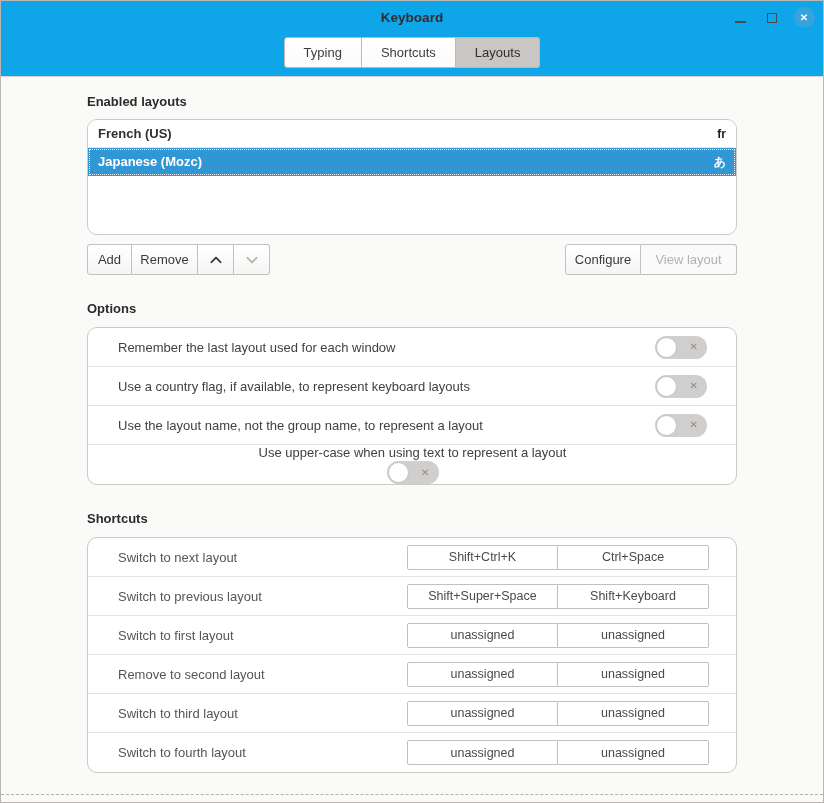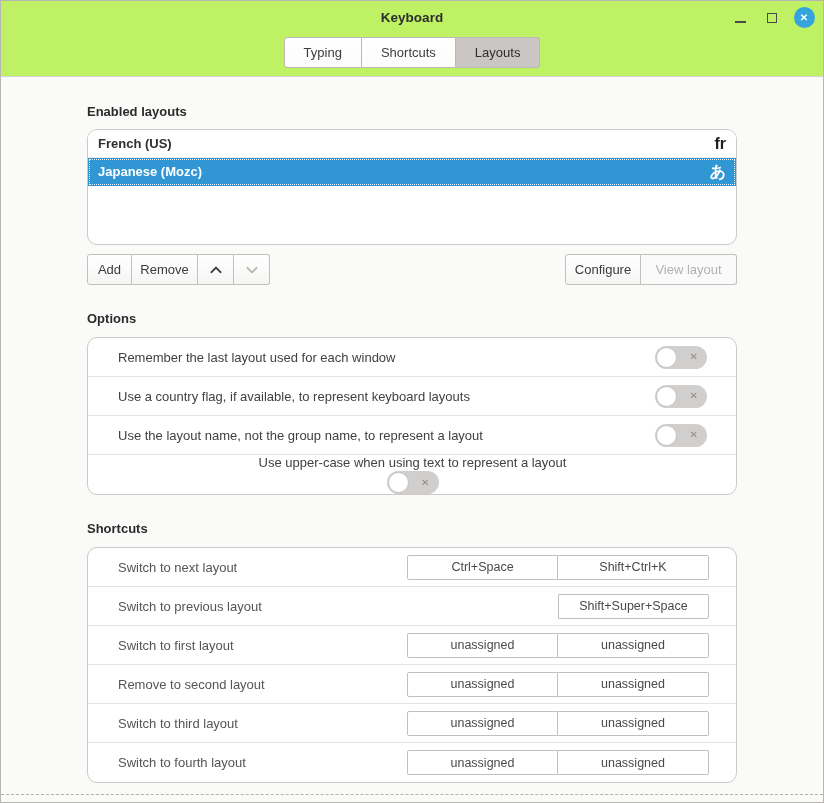--- a/index.html
+++ b/index.html
@@ -6,21 +6,21 @@
   html, body { width: 824px; height: 803px; }
   body {
     font-family: "Liberation Sans", "DejaVu Sans", sans-serif;
     background: #fafaf9;
     position: relative;
     overflow: hidden;
     border: 1px solid #b9b7b5;
   }
 
   
-  .header { background: #bef264; border-bottom: 1px solid #d6d4d2; }
+  .header { background: #0ea5e9; border-bottom: 1px solid #d6d4d2; }
   .titlebar { position: relative; height: 33px; }
   .title {
     position: absolute; left: 0; right: 0; top: 0; height: 33px;
     display: flex; align-items: center; justify-content: center;
     font-size: 13.5px; font-weight: bold; color: #2e2e2e;
   }
   .win-controls {
     position: absolute; right: 8px; top: 0; height: 33px;
     display: flex; align-items: center; gap: 10px; z-index: 2;
   }
@@ -41,35 +41,35 @@
     border: 1px solid #bcb8b4; border-left: none;
     padding: 0 19px; height: 31px; cursor: default;
   }
   .tab:first-child { border-left: 1px solid #bcb8b4; border-radius: 3px 0 0 3px; }
   .tab:last-child { border-radius: 0 3px 3px 0; }
   .tab.active { background: #c9c6c3; color: #2f2f2f; }
 
   
   .content { padding: 0 86px; }
   .section-heading { font-size: 13px; font-weight: bold; color: #2b2b2b; }
-  .h-layouts { margin-top: 27px; margin-bottom: 10px; }
+  .h-layouts { margin-top: 17px; margin-bottom: 10px; }
   .h-options { margin-top: 26px; margin-bottom: 11px; }
   .h-shortcuts { margin-top: 26px; margin-bottom: 11px; }
 
   .frame { background: #ffffff; border: 1px solid #ccc9c6; border-radius: 10px; }
 
   
   .layout-list { height: 116px; overflow: hidden; }
   .layout-row {
     height: 28px; display: flex; align-items: center;
     padding: 0 10px; border-bottom: 1px solid #eceae8;
     background: #ffffff; cursor: default;
   }
   .layout-name { font-size: 13px; font-weight: bold; color: #2f2f2f; flex: 1; }
-  .layout-glyph { font-size: 16px; font-weight: bold; color: #1d1d1d; line-height: 1; }
+  .layout-glyph { font-size: 12px; font-weight: bold; color: #1d1d1d; line-height: 1; }
   .layout-row.selected { background: #3096d4; border-bottom-color: #3096d4; outline: 1px dotted rgba(255,255,255,0.9); outline-offset: -2px; gap: 39px; }
   .layout-row.selected .layout-name, .layout-row.selected .layout-glyph { color: #ffffff; }
 
   
   .btn-row { display: flex; justify-content: space-between; margin-top: 9px; height: 31px; }
   .btn-group { display: flex; }
   .btn {
     font-family: inherit; font-size: 13px; color: #3a3a3a;
     background: linear-gradient(#ffffff, #f6f5f4);
     border: 1px solid #c3bfbb; border-left: none;
@@ -222,28 +222,29 @@
           <span class="off-x">✕</span>
         </span>
       </div>
     </div>
 
   <div class="section-heading h-shortcuts">Shortcuts</div>
   <div class="frame">
       <div class="shortcut-row">
         <span class="shortcut-label">Switch to next layout</span>
         <span class="kb-group">
+          <button class="kb-btn">Shift+Ctrl+K</button>
           <button class="kb-btn">Ctrl+Space</button>
-          <button class="kb-btn">Shift+Ctrl+K</button>
         </span>
       </div>
       <div class="shortcut-row">
         <span class="shortcut-label">Switch to previous layout</span>
         <span class="kb-group">
           <button class="kb-btn">Shift+Super+Space</button>
+          <button class="kb-btn">Shift+Keyboard</button>
         </span>
       </div>
       <div class="shortcut-row">
         <span class="shortcut-label">Switch to first layout</span>
         <span class="kb-group">
           <button class="kb-btn">unassigned</button>
           <button class="kb-btn">unassigned</button>
         </span>
       </div>
       <div class="shortcut-row">

